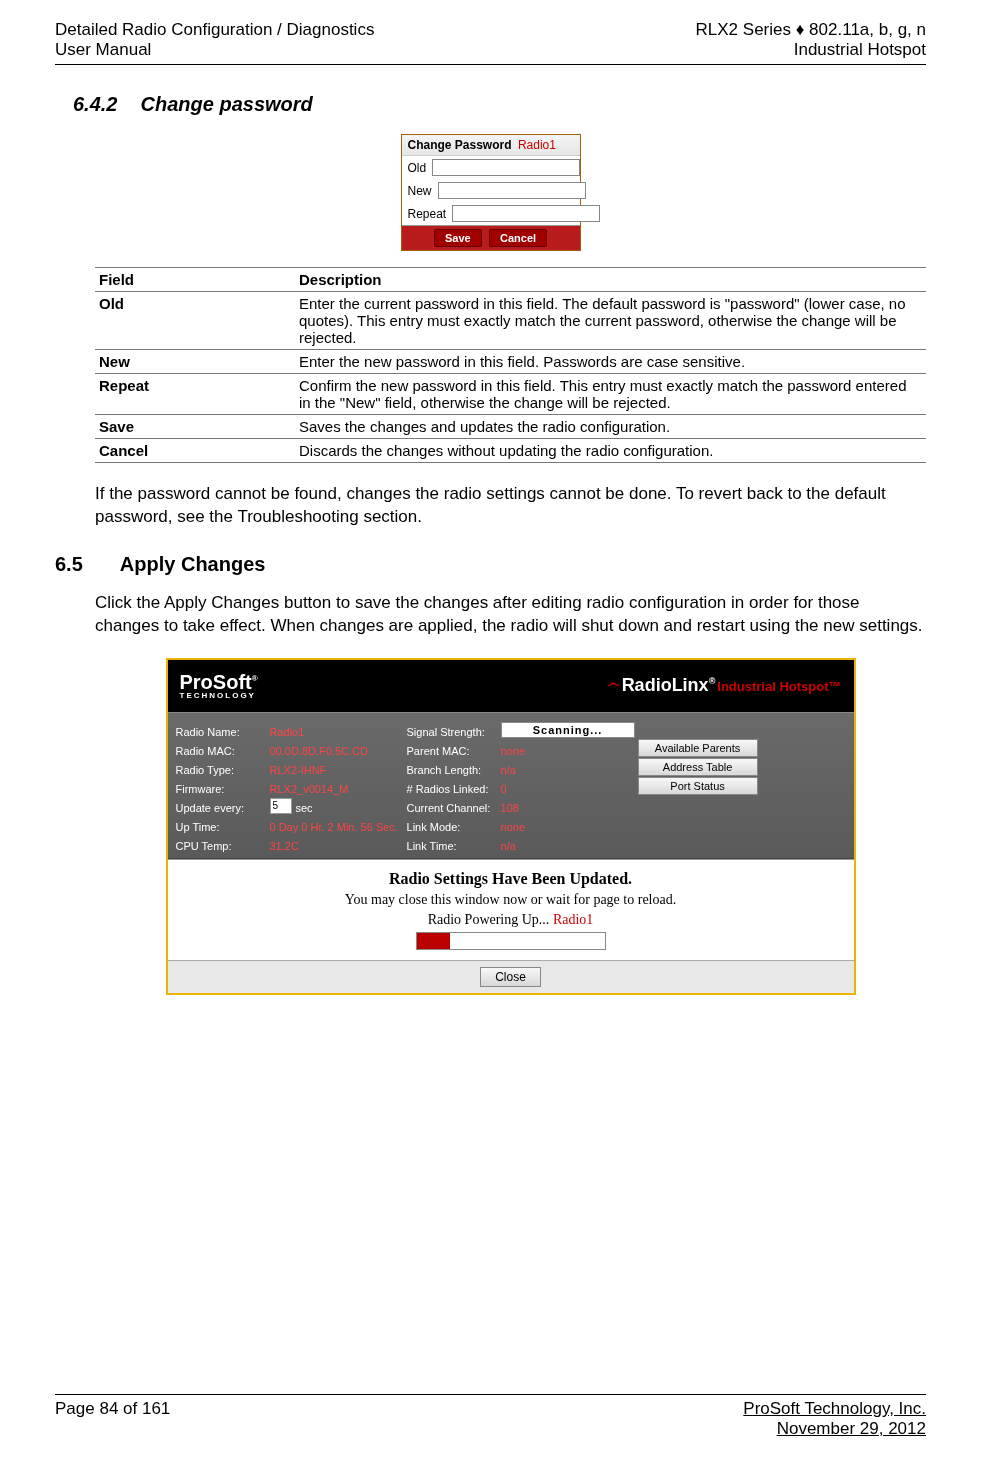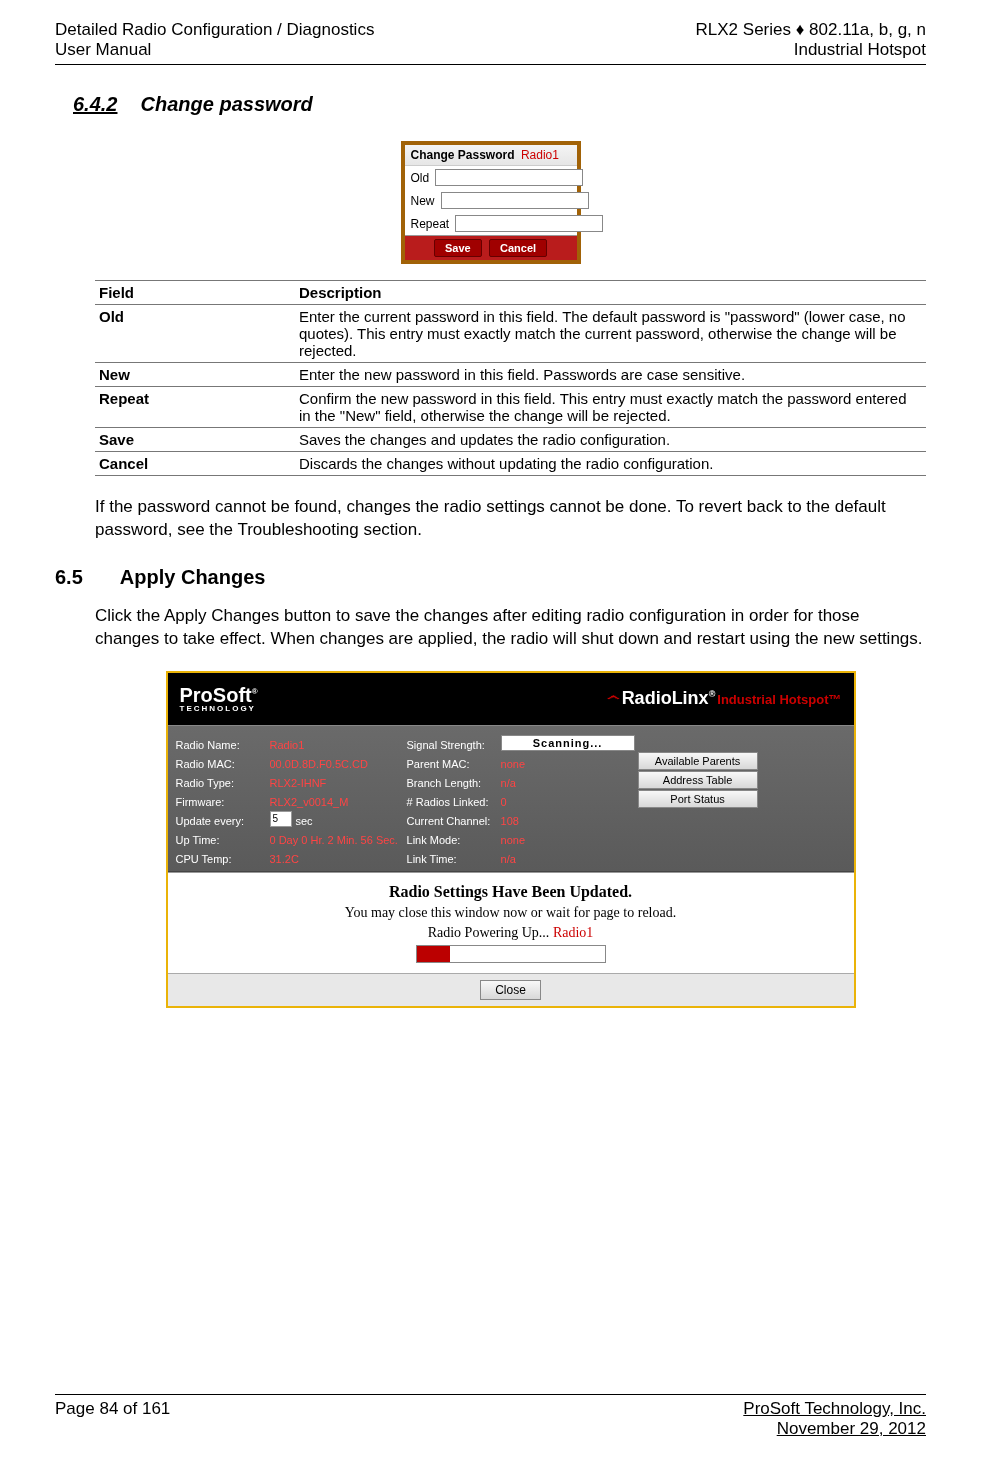--- a/index.html
+++ b/index.html
@@ -11,24 +11,24 @@
     width: 981px;
     height: 1467px;
     position: relative;
     padding: 20px 55px 40px 55px;
   }
   .header-row { display: flex; justify-content: space-between; font-size: 17px; }
   .hr-line { border: none; border-top: 1.5px solid #000; margin-top: 4px; margin-bottom: 28px; }
   h2.section-sub { font-style: italic; font-weight: bold; font-size: 20px; margin-left: 18px; margin-bottom: 18px; }
   h2.section-main { font-weight: bold; font-size: 20px; margin-bottom: 16px; }
   .section-main-num { display: inline-block; width: 60px; }
-  .sub-num { display: inline-block; width: 62px; text-decoration: underline; }
+  .sub-num { display: inline-block; width: 62px; }
   .content-indent { margin-left: 40px; }
   .pw-box-wrap { text-align: center; margin-bottom: 16px; }
-  .pw-box { display: inline-block; border: 4px solid #a16207; width: 180px; text-align: left; font-size: 12px; background: #fff; margin-top: 7px; }
+  .pw-box { display: inline-block; border: 1px solid #a16207; width: 180px; text-align: left; font-size: 12px; background: #fff; }
   .pw-box .pw-title { background: linear-gradient(#f4f4f4,#e6e6e6); padding: 3px 6px; font-weight: bold; border-bottom: 1px solid #ccc; font-size: 12px; }
   .pw-box .pw-title .radio-name { color: #c00; font-weight: normal; margin-left: 3px; }
   .pw-box .pw-row { display: flex; align-items: center; padding: 3px 6px; gap: 6px; }
   .pw-box .pw-label { width: 42px; text-align: right; font-size: 12px; }
   .pw-box .pw-input { flex: 1; height: 17px; border: 1px solid #888; background: #fff; font-size: 11px; padding: 0 2px; }
   .pw-box .pw-btnrow { background: #b91c1c; padding: 3px; text-align: center; border-top: 1px solid #999; }
   .pw-btn { display: inline-block; background: #a00000; color: #fff; font-weight: bold; font-size: 11px; padding: 2px 10px; border: 1px solid #600; border-radius: 2px; margin: 0 2px; }
   table.field-table { width: 100%; border-collapse: collapse; margin-bottom: 20px; font-size: 15px; }
   table.field-table th, table.field-table td { text-align: left; vertical-align: top; padding: 3px 4px; border-top: 1px solid #777; }
   table.field-table tr:last-child td { border-bottom: 1px solid #777; }

